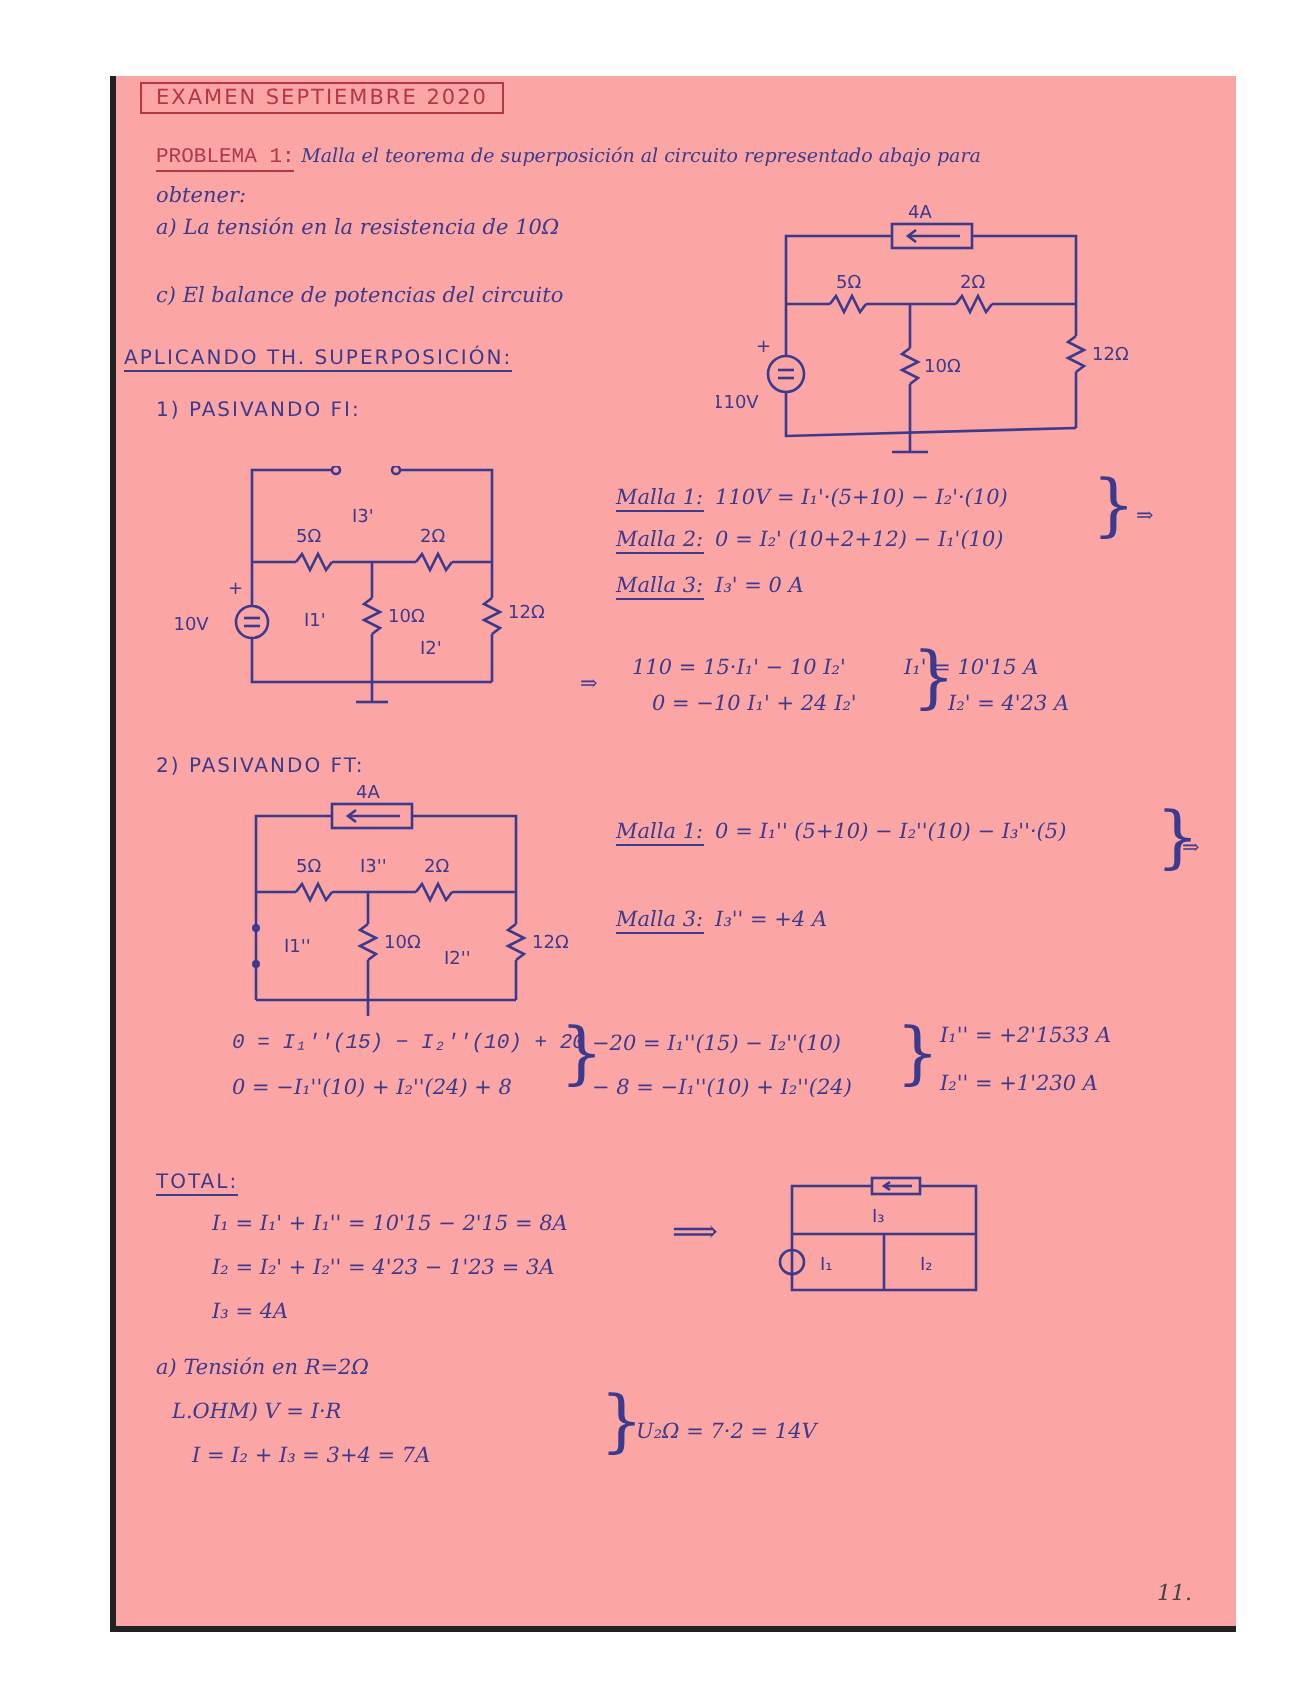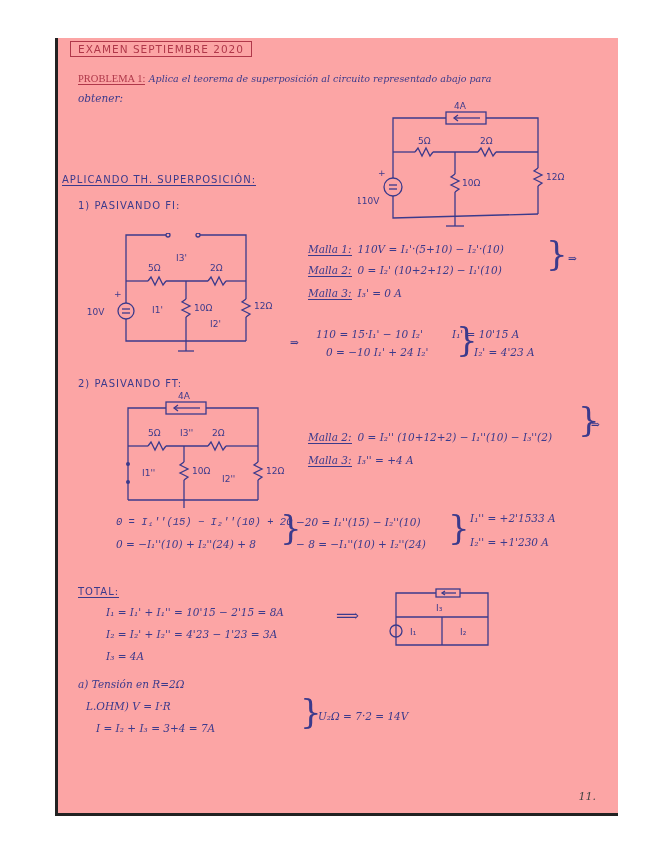--- a/index.html
+++ b/index.html
@@ -4,21 +4,21 @@
 <style>
   html, body { margin:0; padding:0; background:#ffffff; }
   body { width:655px; height:848px; position:relative; overflow:hidden;
          font-family:"DejaVu Sans", sans-serif; }
   .sheet { position:absolute; left:55px; top:38px; width:560px; height:775px;
            background:#fca5a5; border-left:3px solid #222; border-bottom:3px solid #222; }
   .ink { color:#3b3a8c; font-family:"DejaVu Serif", serif; font-style:italic; }
   .abs { position:absolute; }
   .title-box { position:absolute; left:12px; top:3px; border:1.5px solid #b0384a; padding:1px 7px;
                font-size:10.5px; letter-spacing:1px; color:#b0384a; font-family:"DejaVu Sans", sans-serif; }
-  .prob-label { font-family:Liberation Serif, serif; font-size:10.5px; color:#b0384a;
+  .prob-label { font-family:Liberation Mono, monospace; font-size:10.5px; color:#b0384a;
                 border-bottom:1.5px solid #b0384a; font-style:normal; }
   .line { position:absolute; font-size:10.5px; white-space:nowrap; }
   .caps { font-family:"DejaVu Sans", sans-serif; font-style:normal; letter-spacing:1px; font-size:10px; color:#3b3a8c; }
   .ul { border-bottom:1.3px solid #3b3a8c; }
   .eq { position:absolute; font-size:10.5px; white-space:nowrap; color:#3b3a8c;
         font-family:"DejaVu Serif", serif; font-style:italic; }
   .malla { border-bottom:1.3px solid #3b3a8c; margin-right:6px; }
   .brace { position:absolute; font-size:34px; color:#3b3a8c; font-family:"DejaVu Serif", serif; line-height:1; }
   svg .w { stroke:#3b3a8c; stroke-width:1.3; fill:none; }
   svg text { fill:#3b3a8c; font-family:"DejaVu Sans", sans-serif; font-size:9px; }
@@ -26,23 +26,25 @@
 </style>
 </head>
 <body>
 
 <div class="sheet">
 
   <div class="title-box">EXAMEN SEPTIEMBRE 2020</div>
 
   <div class="line ink" style="left:20px; top:34px;">
     <span class="prob-label">PROBLEMA 1:</span>
-    <span style="font-size:9.5px;">Aplica el teorema de superposición al circuito representado abajo para</span>
+    <span style="font-size:9.5px;">Malla el teorema de superposición al circuito representado abajo para</span>
   </div>
   <div class="line ink" style="left:20px; top:54px;">obtener:</div>
+  <div class="line ink" style="left:20px; top:70px;">a) La tensión en la resistencia de 10Ω</div>
+  <div class="line ink" style="left:20px; top:104px;">c) El balance de potencias del circuito</div>
 
   <svg class="abs" style="left:300px; top:62px;" width="210" height="130">
     <text x="96" y="9">4A</text>
     <rect class="w" x="88" y="12" width="40" height="12"></rect>
     <line class="w" x1="122" y1="18" x2="96" y2="18"></line>
       <polyline class="w" points="100,15 96,18 100,21"></polyline>
     <polyline class="w" points="88,18 35,18 35,52"></polyline>
     <polyline class="w" points="128,18 180,18 180,52"></polyline>
     <line class="w" x1="35" y1="52" x2="57" y2="52"></line>
     <polyline class="w" points="57,52 60,48 64,56 68,48 72,56 75,52"></polyline>
@@ -152,22 +154,22 @@
     <text x="148" y="84">12Ω</text>
     <line class="w" x1="10" y1="56" x2="10" y2="110"></line>
     <circle cx="10" cy="74" r="2" fill="#3b3a8c"></circle>
       <circle cx="10" cy="92" r="2" fill="#3b3a8c"></circle>
     <text x="24" y="86">I1''</text>
     <text x="104" y="92">I2''</text>
     <line class="w" x1="10" y1="110" x2="140" y2="110"></line>
     <line class="w" x1="66" y1="110" x2="66" y2="118"></line>
   </svg>
 
-  <div class="eq" style="left:250px; top:393px;">
-    <span class="malla">Malla 2:</span><span>0 = I₂'' (10+12+2) − I₁''(10) − I₃''(2)</span>
+  <div class="eq" style="left:250px; top:372px;">
+    <span class="malla">Malla 1:</span><span>0 = I₁'' (5+10) − I₂''(10) − I₃''·(5)</span>
   </div>
   <div class="brace" style="left:520px; top:364px;">}</div>
   <div class="eq" style="left:533px; top:380px;">⇒</div>
   <div class="eq" style="left:250px; top:416px;">
     <span class="malla">Malla 3:</span><span>I₃'' = +4 A</span>
   </div>
 
   <div class="eq" style="left:58px; top:478px;font-family:Liberation Mono, monospace;">0 = I₁''(15) − I₂''(10) + 20</div>
   <div class="eq" style="left:58px; top:500px;">0 = −I₁''(10) + I₂''(24) + 8</div>
   <div class="brace" style="left:222px; top:472px;">}</div>

